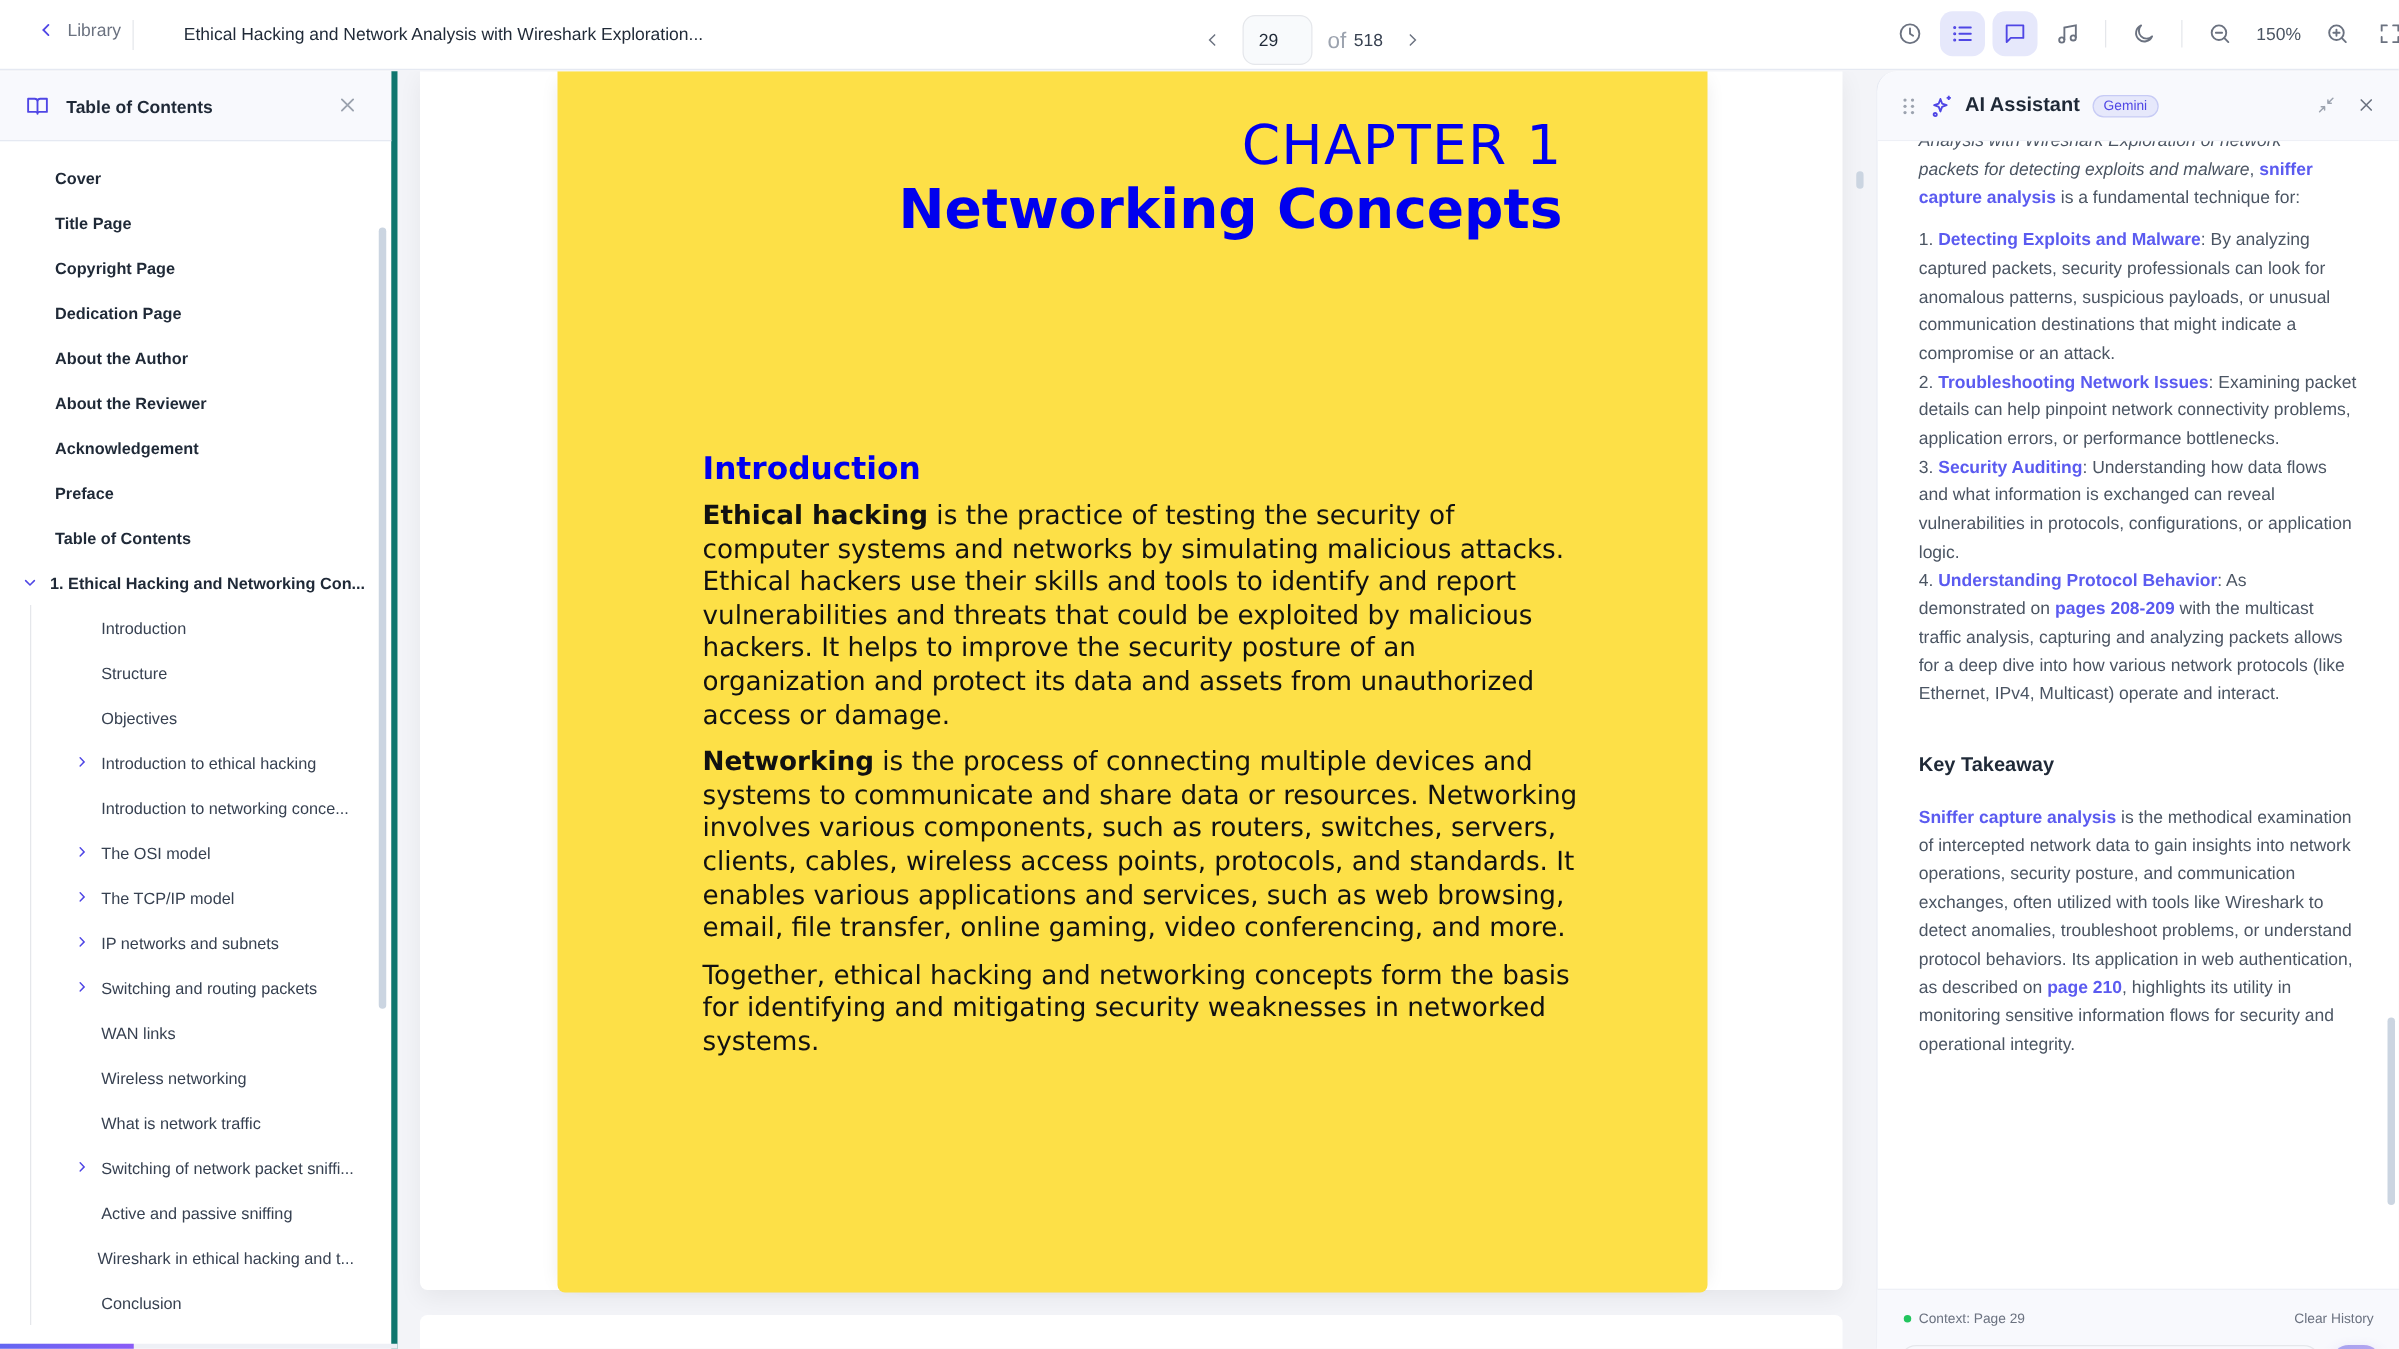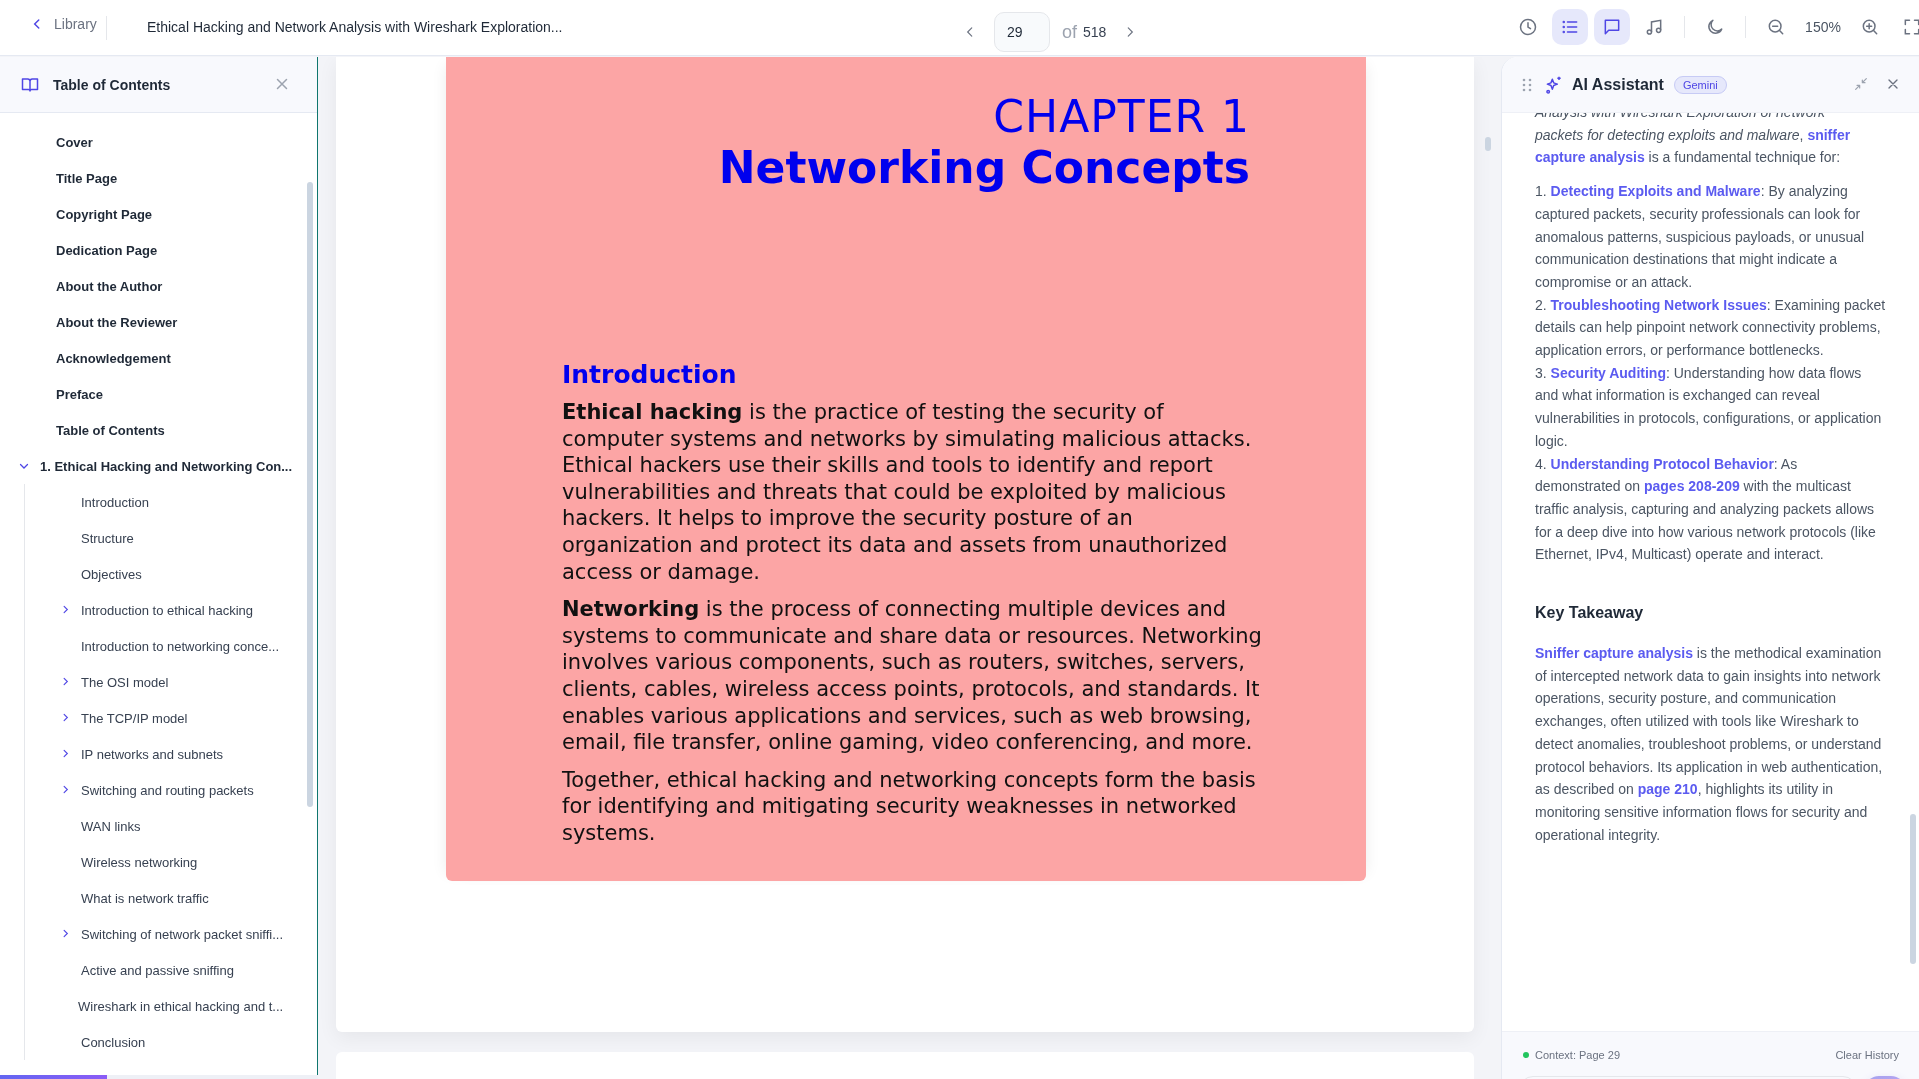--- a/index.html
+++ b/index.html
@@ -15,41 +15,41 @@
     .page-input { width: 56px; height: 40px; border: 1px solid #e5e7eb; border-radius: 10px; background: #f8fafc; font-size: 14px; color: #1f2937; padding-left: 12px; font-family: "Liberation Sans", sans-serif; }
     .of { color: #9ca3af; font-size: 18px; }
     .total { color: #374151; font-size: 14px; margin-left: -6px; }
     .tools { position: absolute; left: 1510px; top: 9px; display: flex; align-items: center; gap: 6px; }
     .tool { width: 36px; height: 36px; border-radius: 10px; display: flex; align-items: center; justify-content: center; cursor: pointer; }
     .tool.active { background: #e6e8fb; }
     .tool svg { width: 20px; height: 20px; }
     .vsep { width: 1px; height: 22px; background: #e5e7eb; margin: 0 6px; }
     .zoomval { font-size: 14px; color: #4b5563; width: 46px; text-align: center; }
 
-    .toc { position: absolute; left: 0; top: 57px; width: 318px; height: 1022px; background: #ffffff; border-right: 1px solid #0f766e; }
+    .toc { position: absolute; left: 0; top: 57px; width: 318px; height: 1022px; background: #ffffff; border-right: 5px solid #0f766e; }
     .toc-head { height: 56px; background: #f8f9fd; border-bottom: 1px solid #e5e9f2; display: flex; align-items: center; padding-left: 21px; position: relative; }
     .toc-head svg { width: 18px; height: 18px; }
     .toc-title { margin-left: 14px; font-size: 14px; font-weight: bold; color: #1f2937; }
     .toc-close { position: absolute; right: 26px; top: 18px; width: 18px; height: 18px; cursor: pointer; }
     .toc-list { position: absolute; top: 67px; left: 0; width: 310px; }
-    .toc-item { height: 36px; display: flex; align-items: center; font-size: 13px; font-weight: bold; color: #1f2937; padding-left: 56px; cursor: pointer; white-space: nowrap; }
+    .toc-item { height: 36px; display: flex; align-items: center; font-size: 13px; font-weight: bold; color: #1f2937; padding-left: 44px; cursor: pointer; white-space: nowrap; }
     .toc-item.chapter { padding-left: 18px; }
     .toc-item.chapter .caret { width: 12px; height: 12px; margin-right: 10px; }
     .toc-sub { position: relative; }
     .toc-sub::before { content: ""; position: absolute; left: 24px; top: 0; bottom: 0; width: 1px; background: #e5e7eb; }
     .toc-subitem { height: 36px; display: flex; align-items: center; font-size: 13px; color: #374151; padding-left: 81px; cursor: pointer; white-space: nowrap; position: relative; }
     .toc-subitem .caret { position: absolute; left: 60px; top: 12px; width: 11px; height: 11px; }
     .toc-subitem.shift { padding-left: 78px; }
     .toc-thumb { position: absolute; right: 4px; top: 125px; width: 6px; height: 625px; background: #cbd5e1; border-radius: 3px; }
     .toc-progress { position: absolute; left: 0; bottom: 0; width: 318px; height: 4px; background: #eef0f6; }
     .toc-progress .bar { width: 107px; height: 4px; background: linear-gradient(90deg, #6366f1, #8b5cf6); }
 
     .viewer { position: absolute; left: 319px; top: 57px; width: 1172px; height: 1022px; background: #f3f4f8; overflow: hidden; }
     .page { position: absolute; left: 17px; top: 0; width: 1138px; height: 975px; background: #ffffff; border-radius: 0 0 6px 6px; box-shadow: 0 6px 20px rgba(0,0,0,0.06); }
-    .page-inner { position: absolute; left: 110px; top: 0; width: 920px; height: 824px; background: #fca5a5; box-shadow: -8px 0 14px -8px rgba(0,0,0,0.08), 8px 0 14px -8px rgba(0,0,0,0.08); border-radius: 0 0 6px 6px; }
+    .page-inner { position: absolute; left: 110px; top: 0; width: 920px; height: 977px; background: #fde047; box-shadow: -8px 0 14px -8px rgba(0,0,0,0.08), 8px 0 14px -8px rgba(0,0,0,0.08); border-radius: 0 0 6px 6px; }
     .page2 { position: absolute; left: 17px; top: 995px; width: 1138px; height: 60px; background: #ffffff; border-radius: 6px 6px 0 0; }
     .chapter-label { position: absolute; right: 116px; top: 34px; font-family: "DejaVu Sans", sans-serif; font-size: 44px; color: #0000ee; letter-spacing: 1px; }
     .chapter-title { position: absolute; right: 116px; top: 86px; width: 700px; text-align: right; font-family: "DejaVu Sans", sans-serif; font-weight: bold; font-size: 44px; line-height: 50px; color: #0000ee; }
     .content { position: absolute; left: 116px; top: 303px; width: 700px; font-family: "DejaVu Sans", sans-serif; }
     .h-intro { font-size: 25px; font-weight: bold; color: #0000ee; margin-bottom: 10px; }
     .para { font-size: 21px; line-height: 26.6px; color: #111111; margin-bottom: 11px; }
     .para b { font-weight: bold; }
     .viewer-scroll { position: absolute; right: 0; top: 80px; width: 6px; height: 14px; background: #cbd5e1; border-radius: 3px; }
 
     .ai { position: absolute; left: 1501px; top: 57px; width: 418px; height: 1022px; background: #ffffff; border-left: 1px solid #e5e9f2; border-radius: 16px 0 0 0; }

